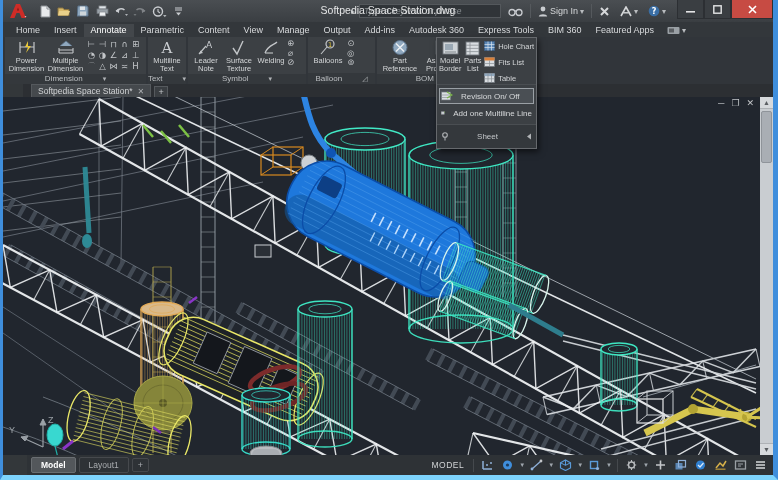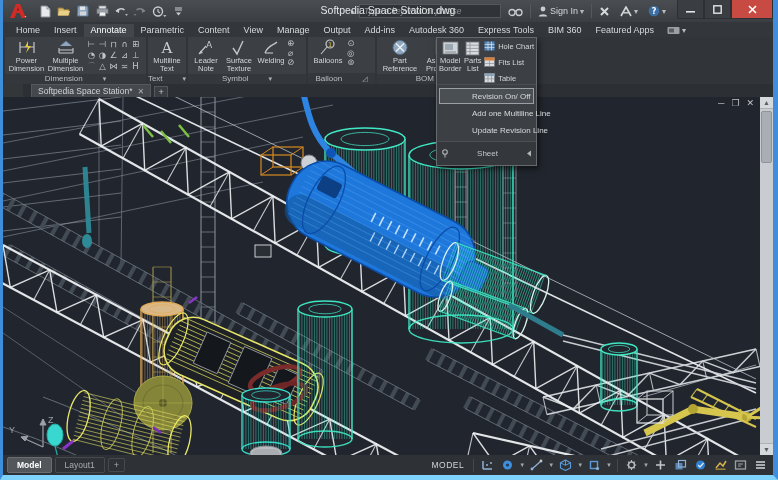--- a/index.html
+++ b/index.html
@@ -42,42 +42,42 @@
   .minigrid{display:grid;grid-template-columns:repeat(5,11px);grid-auto-rows:11px;margin-top:1px;}
   .mg{font-family:"DejaVu Sans",sans-serif;font-size:8.5px;color:#c3c6c9;display:flex;align-items:center;justify-content:center;line-height:1;}
   .minicol{display:flex;flex-direction:column;gap:1px;margin-top:1px;}
   
   .sheet-overlay{position:absolute;left:433px;top:37px;width:101px;background:#3c4044;
     border:1px solid #66696d;box-shadow:2px 3px 6px rgba(0,0,0,.55);z-index:30;}
   .sheet-top{display:flex;padding:2px 2px 1px;gap:2px;border-bottom:1px solid #4a4e52;}
   .sheet-col{display:flex;flex-direction:column;gap:6px;padding-top:1px;}
   .srow{display:flex;align-items:center;gap:3px;font-size:7.5px;color:#d4d6d8;white-space:nowrap;}
   .sheet-menu{padding:3px 2px;display:flex;flex-direction:column;gap:1px;}
-  .mitem{display:flex;align-items:flex-end;gap:16px;font-size:8px;color:#d8dadc;padding:2px 16px;border:1px solid transparent;white-space:nowrap;}
+  .mitem{display:flex;align-items:flex-end;gap:8px;font-size:8px;color:#d8dadc;padding:2px 1px;border:1px solid transparent;white-space:nowrap;}
   .mitem.hl{background:#4a4f54;border:1px solid #9aa0a5;}
   .sheet-footer{height:24px;background:#34383c;border-top:1px solid #4a4e52;display:flex;align-items:center;
     font-size:8px;color:#c3c6c9;padding:0 4px;gap:3px;}
   .sheet-footer .flabel{flex:1;text-align:center;}
   
   .doctabs{height:13px;background:#2c2f33;display:flex;align-items:flex-end;padding-left:8px;gap:3px;flex:0 0 auto;margin-left:20px;}
   .dtab{background:#45494d;color:#d2d4d6;font-size:8.5px;padding:1px 6px;display:flex;align-items:center;gap:5px;border:1px solid #55595d;border-bottom:none;}
   .dtab .x{color:#aaadb0;font-size:8px;}
   .dplus{width:14px;height:11px;background:#3a3e42;border:1px solid #55595d;border-bottom:none;color:#c3c6c9;
     font-size:9px;display:flex;align-items:center;justify-content:center;line-height:1;}
   
   .canvas{position:relative;flex:1;background:#21262e;overflow:hidden;}
   .canvas svg.scene{position:absolute;left:0;top:0;}
   .vp-ctrls{position:absolute;top:2px;right:19px;display:flex;gap:7px;color:#c3c6c9;font-size:9px;line-height:1;}
   .vp-ctrls span{cursor:default;}
   .vscroll{position:absolute;right:0;top:0;bottom:0;width:13px;background:#c9cdd1;display:flex;flex-direction:column;align-items:center;}
   .varrow{width:13px;height:12px;display:flex;align-items:center;justify-content:center;color:#5a5e62;font-size:7px;background:#d6d9dc;border-bottom:1px solid #aeb2b6;}
   .varrow.bottom{margin-top:auto;border-top:1px solid #aeb2b6;border-bottom:none;}
   .vthumb{width:11px;height:52px;background:#a9aeb4;border:1px solid #8f949a;margin-top:2px;border-radius:2px;}
   
-  .statusbar{height:20px;background:#2e3236;display:flex;align-items:center;padding:0 4px;flex:0 0 auto;}
+  .statusbar{height:20px;background:#2e3236;display:flex;align-items:center;padding:0 4px;flex:0 0 auto;margin-left:24px;}
   .ltab{font-size:8.5px;padding:2px 9px;color:#a9acb0;border:1px solid #46494d;border-radius:2px;margin-right:3px;}
   .ltab.active{background:#53575b;color:#ffffff;font-weight:bold;border-color:#6a6e72;}
   .lplus{font-size:9px;color:#a9acb0;padding:1px 5px;border:1px solid #46494d;border-radius:2px;}
   .sb-right{margin-left:auto;display:flex;align-items:center;gap:3px;}
   .sb-mode{font-size:8.5px;color:#d2d4d6;letter-spacing:.5px;margin-right:4px;}
   .sbtn{width:17px;height:15px;display:flex;align-items:center;justify-content:center;}
   .sbdd{font-size:6px;color:#9fa6ad;}
   .sb-sep{width:1px;height:13px;background:#45494d;margin:0 2px;}
 </style>
 </head>
@@ -431,28 +431,20 @@
           </svg>
         <span>Revision On/ Off</span>
       </div>
       <div class="mitem">
         <svg width="12" height="10" viewBox="0 0 12 10">
             <rect x="0.5" y="1" width="9" height="8" fill="#d9dde1" stroke="#70767c" stroke-width=".7"></rect>
             <path d="M0.5,4 h9 M0.5,6.5 h9" stroke="#8a9096" stroke-width=".7"></path>
             <path d="M9,2.5 h3 M10.5,1 v3" stroke="#7ab648" stroke-width="1.2"></path>
           </svg>
         <span>Add one Multiline Line</span>
-      </div>
-      <div class="mitem">
-        <svg width="12" height="10" viewBox="0 0 12 10">
-            <rect x="0.5" y="1" width="9" height="8" fill="#d9dde1" stroke="#70767c" stroke-width=".7"></rect>
-            <path d="M0.5,4 h9 M0.5,6.5 h9" stroke="#8a9096" stroke-width=".7"></path>
-            <circle cx="10" cy="3" r="2" fill="none" stroke="#7ab648" stroke-width="1"></circle>
-          </svg>
-        <span>Update Revision Line</span>
       </div>
     </div>
     <div class="sheet-footer">
       <svg width="8" height="9" viewBox="0 0 8 9">
           <circle cx="4" cy="3" r="2.3" fill="none" stroke="#b0b3b6" stroke-width="1.1"></circle>
           <path d="M4,5.3 v3.2" stroke="#b0b3b6" stroke-width="1.1"></path>
         </svg>
       <span class="flabel">Sheet</span>
       <svg width="6" height="7" viewBox="0 0 6 7">
           <path d="M5,0.5 L1,3.5 L5,6.5 Z" fill="#b0b3b6"></path>

